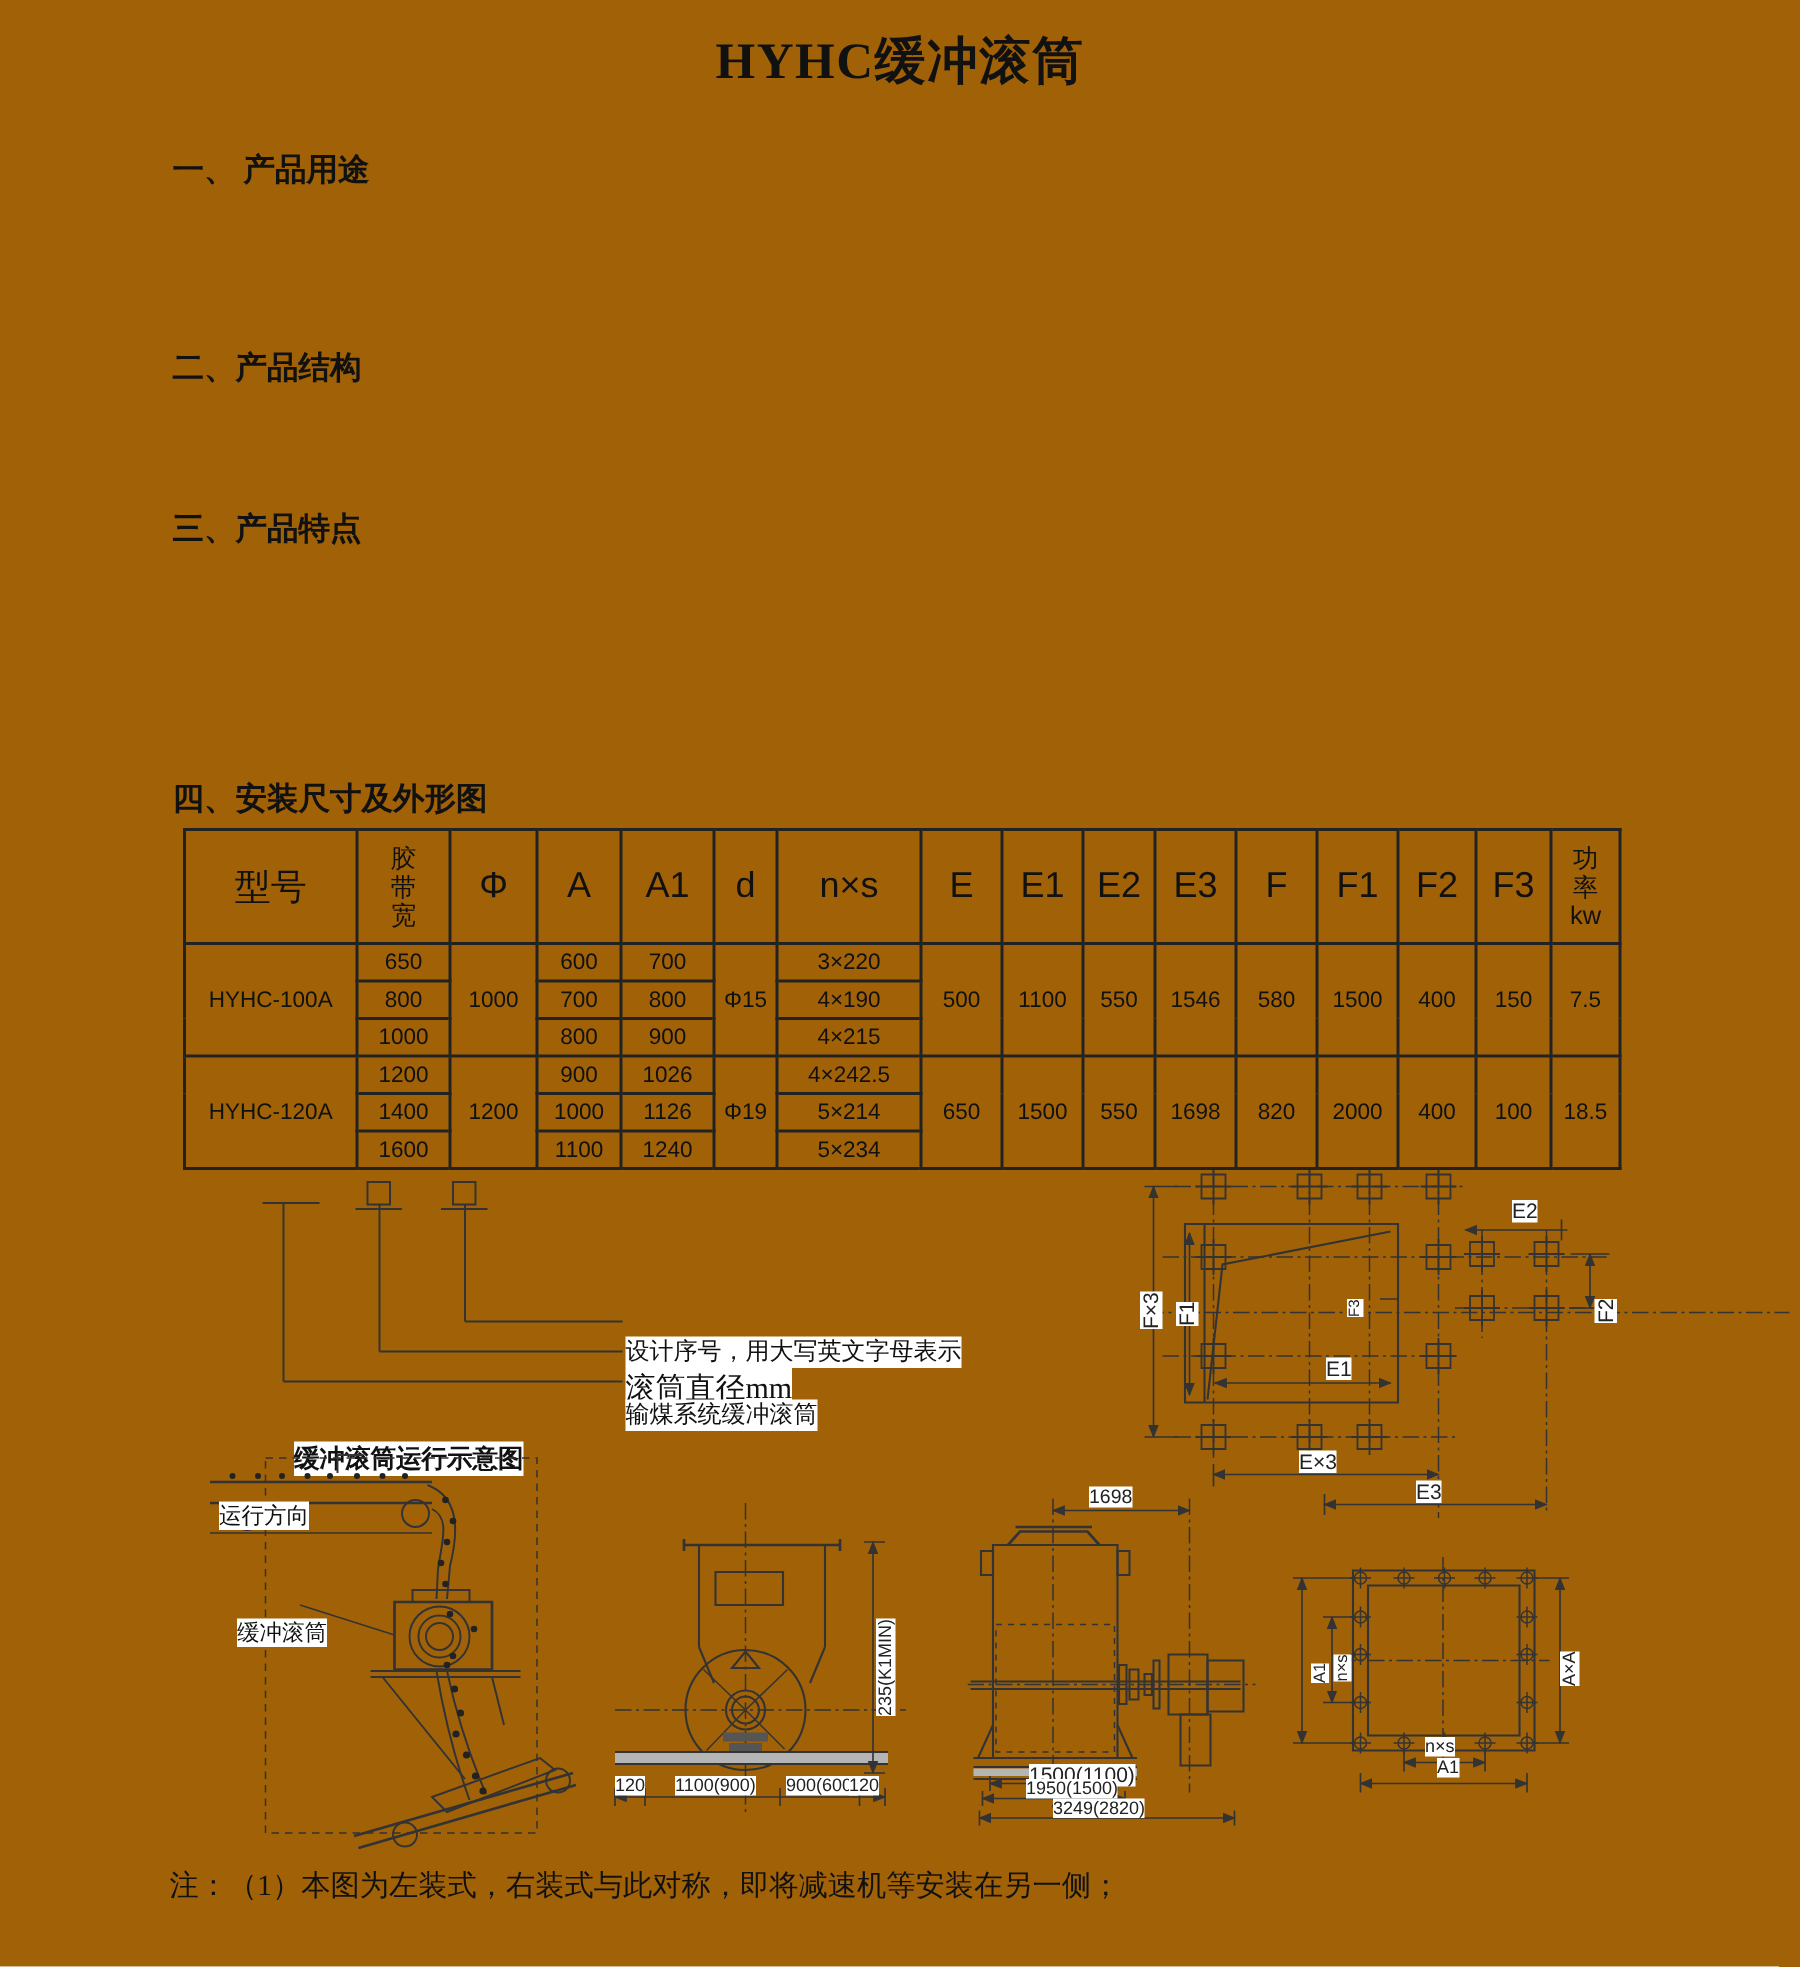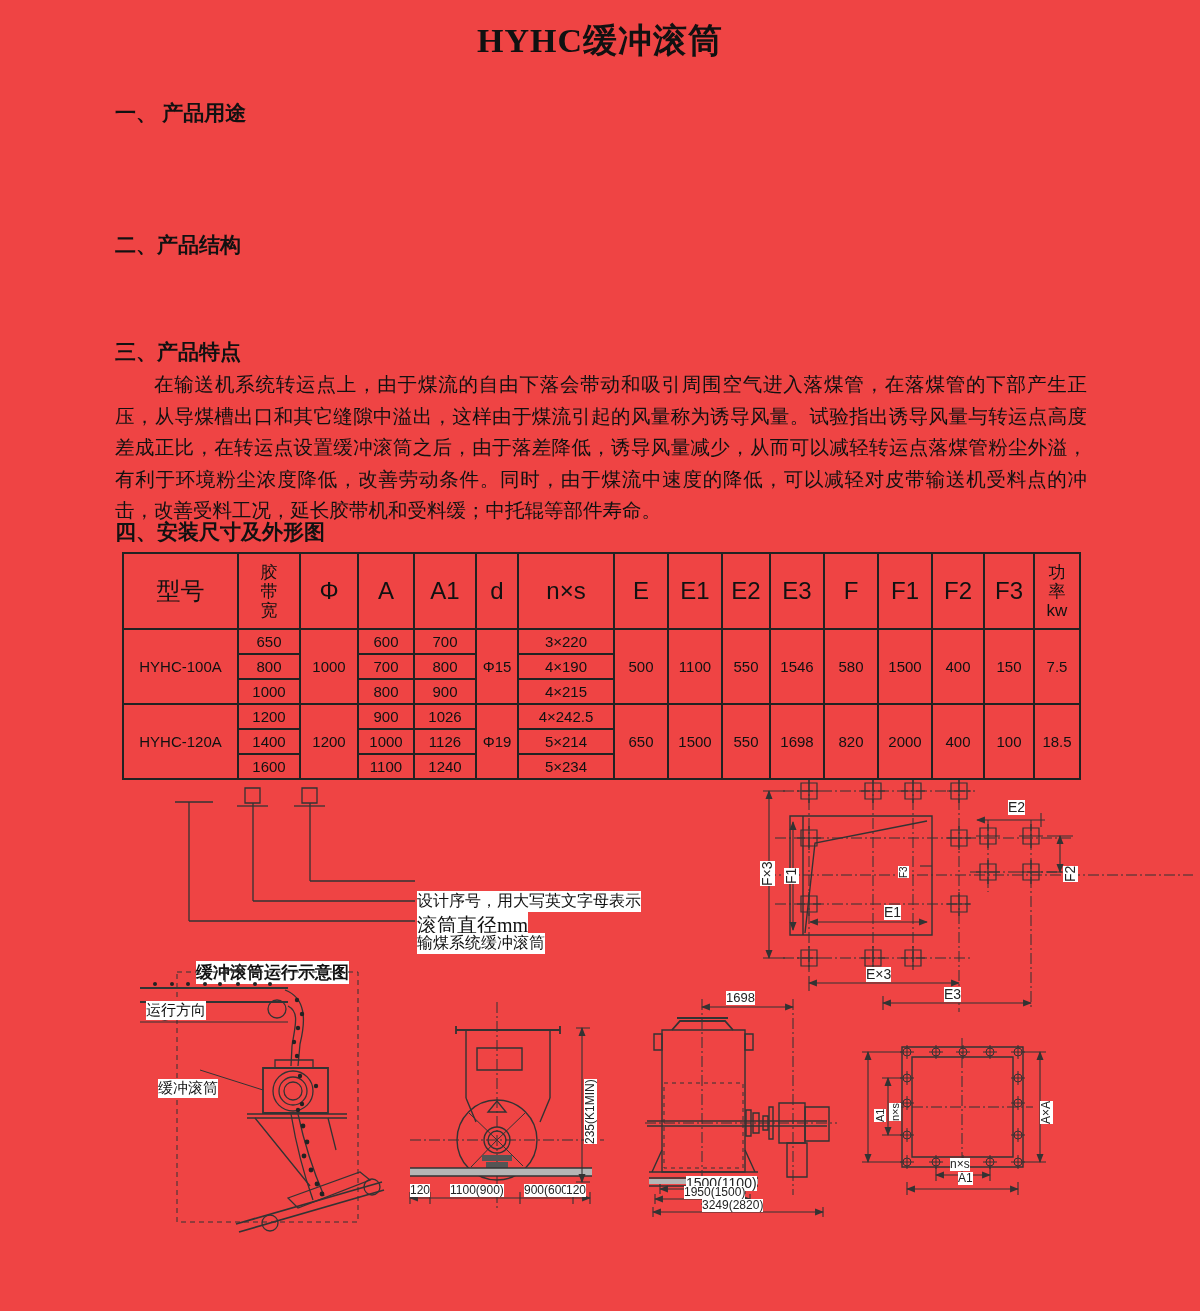--- a/index.html
+++ b/index.html
@@ -1,16 +1,16 @@
 <!DOCTYPE html>
 <html><head>
 <meta charset="utf-8">
 <style>
   html,body{margin:0;padding:0;background:#fff;}
-  .page{position:relative;width:1200px;height:1311px;background:#ef4444;overflow:hidden;
+  .page{position:relative;width:1200px;height:1311px;background:#a16207;overflow:hidden;
         font-family:"Liberation Serif","DejaVu Serif",serif;color:#111;}
   .title{position:absolute;left:0;top:18px;width:100%;text-align:center;
          font-size:34px;font-weight:bold;letter-spacing:1px;}
   .heading{position:absolute;left:115px;font-size:21px;font-weight:bold;white-space:nowrap;}
   .body-text{position:absolute;left:115px;width:972px;font-size:19.5px;line-height:31.5px;
              text-align:justify;text-indent:2em;}
   .spec-table{position:absolute;left:122px;top:552px;border-collapse:collapse;table-layout:fixed;
               font-family:"Liberation Sans","DejaVu Sans",sans-serif;}
   .spec-table td,.spec-table th{border:2px solid #222;text-align:center;vertical-align:middle;
               padding:0 1px;font-weight:normal;overflow:hidden;}
@@ -31,21 +31,20 @@
 
 <div class="page">
 
   <div class="title">HYHC缓冲滚筒</div>
 
   <div class="heading" style="top:99px">一、 产品用途</div>
 
   <div class="heading" style="top:231px">二、产品结构</div>
 
   <div class="heading" style="top:338px">三、产品特点</div>
-  <div class="body-text" style="top:369px">在输送机系统转运点上，由于煤流的自由下落会带动和吸引周围空气进入落煤管，在落煤管的下部产生正压，从导煤槽出口和其它缝隙中溢出，这样由于煤流引起的风量称为诱导风量。试验指出诱导风量与转运点高度差成正比，在转运点设置缓冲滚筒之后，由于落差降低，诱导风量减少，从而可以减轻转运点落煤管粉尘外溢，有利于环境粉尘浓度降低，改善劳动条件。同时，由于煤流中速度的降低，可以减轻对皮带输送机受料点的冲击，改善受料工况，延长胶带机和受料缓；中托辊等部件寿命。</div>
 
   <div class="heading" style="top:518px">四、安装尺寸及外形图</div>
 
   <table class="spec-table">
     <colgroup>
       <col style="width:115px">
         <col style="width:62px">
         <col style="width:58px">
         <col style="width:56px">
       <col style="width:62px">
@@ -492,14 +491,15 @@
         <path d="M52,152 V165 M163,152 V165"></path>
       </g>
     </g>
   </svg>
   <span class="dim rot" style="left:874px;top:1122px;font-size:11px">A1</span>
   <span class="dim rot" style="left:889px;top:1121px;font-size:11px">n×s</span>
   <span class="dim rot" style="left:1040px;top:1124px;font-size:12px">A×A</span>
   <span class="dim" style="left:950px;top:1158px;font-size:12px">n×s</span>
   <span class="dim" style="left:958px;top:1172px;font-size:12px">A1</span>
 
+  <div class="note" style="left:113px;top:1243px">注：（1）本图为左装式，右装式与此对称，即将减速机等安装在另一侧；</div>
 
 </div>
 
 </body></html>

